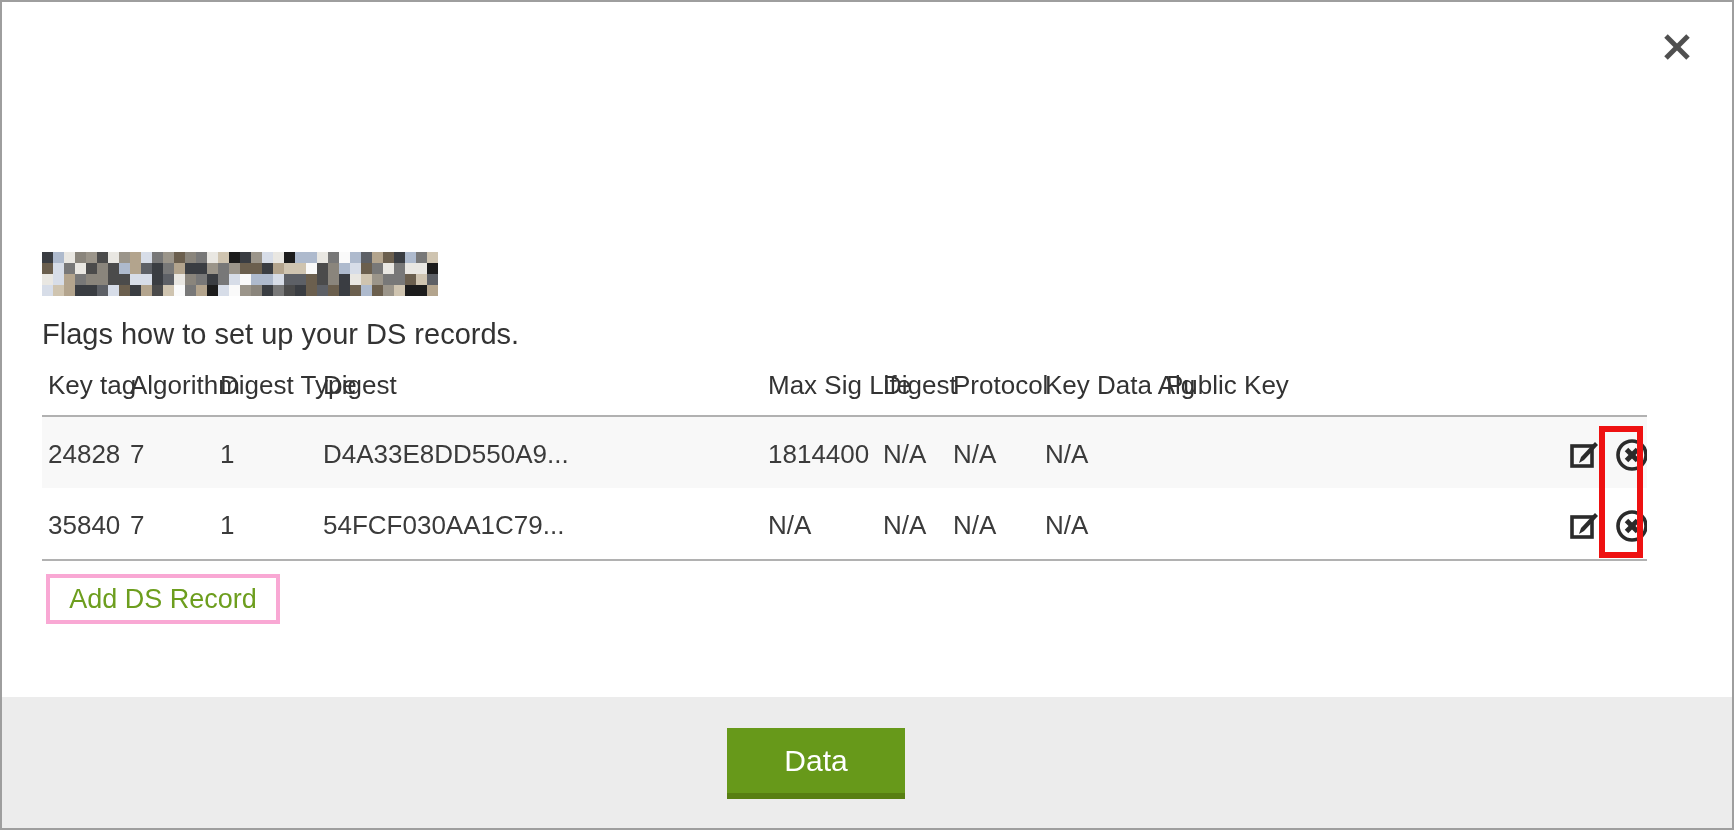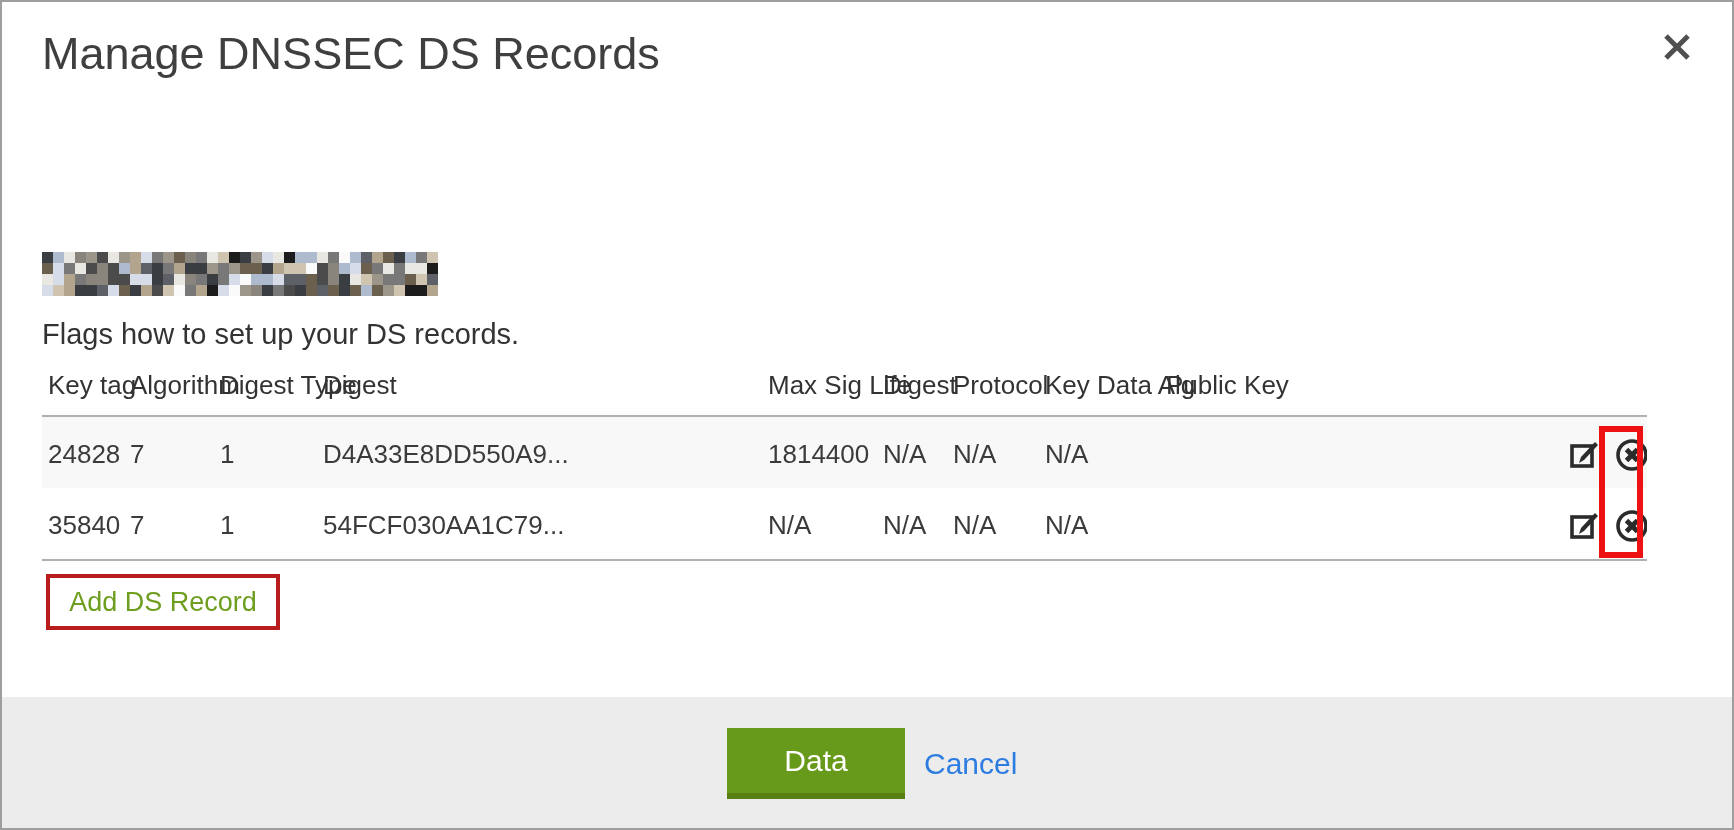--- a/index.html
+++ b/index.html
@@ -52,22 +52,22 @@
     display:inline-block; vertical-align:middle; background:none; border:none;
     padding:0; margin:0 0 0 6px; cursor:pointer; line-height:0;
   }
 
   .red-highlight {
     position:absolute; left:1597px; top:424px; width:44px; height:132px;
     border:6px solid #ee1111; pointer-events:none;
   }
 
   .add-btn {
-    position:absolute; left:44px; top:572px; width:234px; height:56px;
-    background:#ffffff; border:4px solid #b91c1c; color:#6d9e1e;
+    position:absolute; left:44px; top:572px; width:234px; height:50px;
+    background:#ffffff; border:4px solid #f9a8d4; color:#6d9e1e;
     font-size:27px; font-family:inherit; cursor:pointer;
   }
 
   .footer {
     position:absolute; left:0; right:0; top:695px; bottom:0;
     background:#ececec;
   }
   .save-btn {
     position:absolute; left:725px; top:31px; width:178px; height:71px;
     background:#67991a; border:none; border-bottom:6px solid #587f12;
@@ -76,21 +76,20 @@
   .cancel-link {
     position:absolute; left:922px; top:31px; height:71px; line-height:71px;
     color:#2d7de1; font-size:30px; text-decoration:none; cursor:pointer;
   }
 </style>
 </head>
 <body>
 
 <div class="dialog">
 
-  <h1 class="dialog-title">Manage DNSSEC DS Records</h1>
 
   <button class="close-btn" aria-label="Close">
     <svg width="30" height="28" viewBox="0 0 30 28">
       <line x1="4" y1="3" x2="26" y2="25" stroke="#4f4f4f" stroke-width="5"></line>
       <line x1="26" y1="3" x2="4" y2="25" stroke="#4f4f4f" stroke-width="5"></line>
     </svg>
   </button>
 
   <div class="redacted" title="[redacted — pixelated]">
       <span style="background: rgb(58, 61, 66);"></span>
@@ -323,16 +322,15 @@
       </tr>
     </tbody>
   </table>
 
   <div class="red-highlight"></div>
 
   <button class="add-btn">Add DS Record</button>
 
   <div class="footer">
     <button class="save-btn">Data</button>
-    <a class="cancel-link">Cancel</a>
   </div>
 
 </div>
 
 </body></html>

